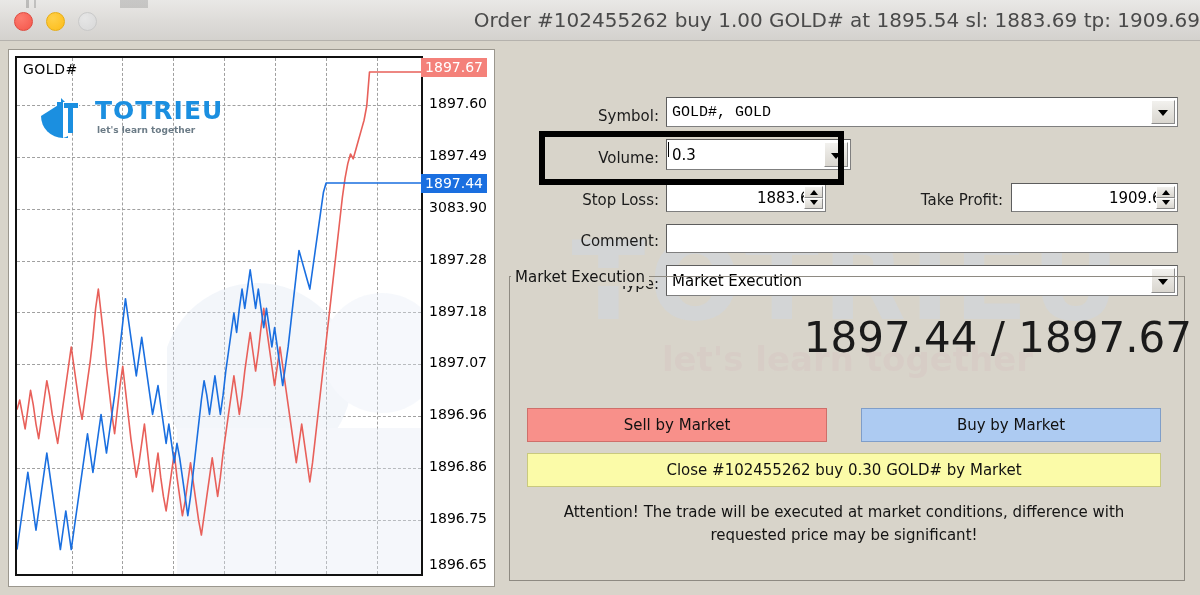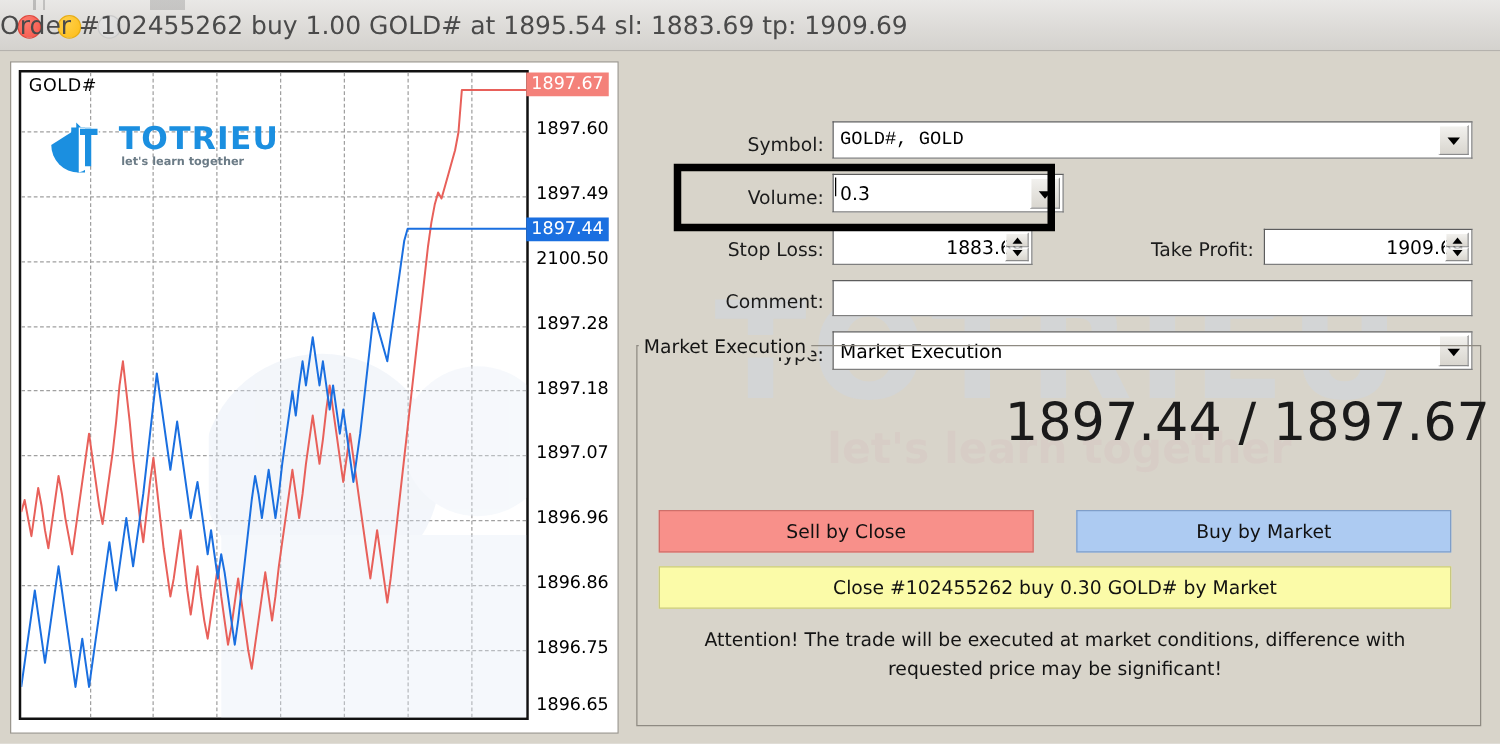--- a/index.html
+++ b/index.html
@@ -34,21 +34,21 @@
     border-radius: 50%;
   }
   .tl-close  { left: 14px; background: radial-gradient(circle at 35% 30%, #fd7b6e, #f4564a); border: 1px solid #e0483d; }
   .tl-min    { left: 46px; background: radial-gradient(circle at 35% 30%, #ffd04a, #fdbc17); border: 1px solid #e8ad12; }
   .tl-zoom   { left: 78px; background: radial-gradient(circle at 35% 30%, #e6e6e6, #d8d8d8); border: 1px solid #c9c9c9; }
   .win-title {
     position: absolute;
     left: 0; top: 0;
     width: 1200px;
     line-height: 41px;
-    text-align: left;
+    text-align: right;
     font-size: 20px;
     color: #4a4a4a;
     font-family: "DejaVu Sans", sans-serif;
     white-space: nowrap;
   }
   .tiny-ghost {
     position: absolute;
     top: 0px; left: 20px;
     width: 260px; height: 8px;
     opacity: .35;
@@ -422,21 +422,21 @@
             <polyline points="0.00,351.65 2.71,342.00 5.42,356.47 8.13,370.94 10.85,351.65 13.56,332.35 16.27,346.82 18.98,366.12 21.69,380.59 24.40,361.29 27.11,342.00 29.83,322.71 32.54,337.18 35.25,356.47 37.96,370.94 40.67,385.41 43.38,366.12 46.09,346.82 48.81,327.53 51.52,308.24 54.23,288.94 56.94,308.24 59.65,327.53 62.36,346.82 65.07,361.29 67.79,342.00 70.50,322.71 73.21,303.41 75.92,279.29 78.63,250.35 81.34,231.06 84.05,255.18 86.77,279.29 89.48,308.24 92.19,332.35 94.90,356.47 97.61,375.76 100.32,351.65 103.03,327.53 105.74,308.24 108.46,332.35 111.17,356.47 113.88,380.59 116.59,399.88 119.30,419.18 122.01,404.71 124.72,385.41 127.44,366.12 130.15,390.24 132.86,414.35 135.57,433.65 138.28,414.35 140.99,395.06 143.70,419.18 146.42,438.47 149.13,452.94 151.84,433.65 154.55,414.35 157.26,395.06 159.97,419.18 162.68,438.47 165.40,457.76 168.11,443.29 170.82,424.00 173.53,404.71 176.24,424.00 178.95,443.29 181.66,462.59 184.38,477.06 187.09,457.76 189.80,438.47 192.51,419.18 195.22,399.88 197.93,419.18 200.64,438.47 203.36,419.18 206.07,395.06 208.78,375.76 211.49,356.47 214.20,337.18 216.91,317.88 219.62,337.18 222.34,356.47 225.05,337.18 227.76,313.06 230.47,293.76 233.18,274.47 235.89,293.76 238.60,313.06 241.32,293.76 244.03,269.65 246.74,250.35 249.45,269.65 252.16,288.94 254.87,308.24 257.58,327.53 260.30,308.24 263.01,288.94 265.72,308.24 268.43,327.53 271.14,346.82 273.85,366.12 276.56,385.41 279.28,404.71 281.99,385.41 284.70,366.12 287.41,385.41 290.12,404.71 292.83,424.00 295.54,404.71 298.26,380.59 300.97,356.47 303.68,332.35 306.39,308.24 309.10,284.12 311.81,260.00 314.52,235.88 317.23,211.76 319.95,187.65 322.66,163.53 325.37,139.41 328.08,120.12 330.79,105.65 333.50,96.00 336.21,100.82 338.93,91.18 341.64,81.53 344.35,71.88 347.06,62.24 349.77,47.76 352.48,14.00 355.19,14.00 357.91,14.00 360.62,14.00 363.33,14.00 366.04,14.00 368.75,14.00 371.46,14.00 374.17,14.00 376.89,14.00 379.60,14.00 382.31,14.00 385.02,14.00 387.73,14.00 390.44,14.00 393.15,14.00 395.87,14.00 398.58,14.00 401.29,14.00 404.00,14.00" fill="none" stroke="#e8605a" stroke-width="1.6" stroke-linejoin="round"></polyline>
             <polyline points="0.00,491.53 2.71,472.24 5.42,452.94 8.13,433.65 10.85,414.35 13.56,433.65 16.27,452.94 18.98,472.24 21.69,452.94 24.40,433.65 27.11,414.35 29.83,395.06 32.54,414.35 35.25,433.65 37.96,452.94 40.67,472.24 43.38,491.53 46.09,472.24 48.81,452.94 51.52,472.24 54.23,491.53 56.94,472.24 59.65,452.94 62.36,433.65 65.07,414.35 67.79,395.06 70.50,375.76 73.21,395.06 75.92,414.35 78.63,395.06 81.34,375.76 84.05,356.47 86.77,375.76 89.48,395.06 92.19,375.76 94.90,356.47 97.61,337.18 100.32,313.06 103.03,288.94 105.74,264.82 108.46,240.71 111.17,260.00 113.88,279.29 116.59,298.59 119.30,317.88 122.01,298.59 124.72,279.29 127.44,298.59 130.15,317.88 132.86,337.18 135.57,356.47 138.28,342.00 140.99,327.53 143.70,346.82 146.42,366.12 149.13,385.41 151.84,366.12 154.55,385.41 157.26,404.71 159.97,385.41 162.68,399.88 165.40,419.18 168.11,438.47 170.82,457.76 173.53,438.47 176.24,414.35 178.95,390.24 181.66,366.12 184.38,342.00 187.09,322.71 189.80,337.18 192.51,356.47 195.22,337.18 197.93,317.88 200.64,337.18 203.36,356.47 206.07,337.18 208.78,313.06 211.49,293.76 214.20,274.47 216.91,255.18 219.62,274.47 222.34,250.35 225.05,231.06 227.76,250.35 230.47,231.06 233.18,211.76 235.89,231.06 238.60,250.35 241.32,231.06 244.03,250.35 246.74,269.65 249.45,250.35 252.16,269.65 254.87,288.94 257.58,269.65 260.30,288.94 263.01,308.24 265.72,327.53 268.43,308.24 271.14,288.94 273.85,264.82 276.56,240.71 279.28,216.59 281.99,192.47 284.70,202.12 287.41,211.76 290.12,221.41 292.83,231.06 295.54,211.76 298.26,192.47 300.97,173.18 303.68,153.88 306.39,134.59 309.10,124.94 311.81,124.94 314.52,124.94 317.23,124.94 319.95,124.94 322.66,124.94 325.37,124.94 328.08,124.94 330.79,124.94 333.50,124.94 336.21,124.94 338.93,124.94 341.64,124.94 344.35,124.94 347.06,124.94 349.77,124.94 352.48,124.94 355.19,124.94 357.91,124.94 360.62,124.94 363.33,124.94 366.04,124.94 368.75,124.94 371.46,124.94 374.17,124.94 376.89,124.94 379.60,124.94 382.31,124.94 385.02,124.94 387.73,124.94 390.44,124.94 393.15,124.94 395.87,124.94 398.58,124.94 401.29,124.94 404.00,124.94" fill="none" stroke="#1a6fe0" stroke-width="1.6" stroke-linejoin="round"></polyline>
           </svg>
       </div>
 
       <div class="price-axis">
         <div class="price-badge badge-ask" style="top:2px">1897.67</div>
         <div class="price-tick" style="top:39px">1897.60</div>
         <div class="price-tick" style="top:91px">1897.49</div>
         <div class="price-badge badge-bid" style="top:118px">1897.44</div>
-        <div class="price-tick" style="top:143px">2100.50</div>
+        <div class="price-tick" style="top:143px">3083.90</div>
         <div class="price-tick" style="top:195px">1897.28</div>
         <div class="price-tick" style="top:247px">1897.18</div>
         <div class="price-tick" style="top:298px">1897.07</div>
         <div class="price-tick" style="top:350px">1896.96</div>
         <div class="price-tick" style="top:402px">1896.86</div>
         <div class="price-tick" style="top:454px">1896.75</div>
         <div class="price-tick" style="top:500px">1896.65</div>
       </div>
     </div>
 
@@ -486,20 +486,20 @@
       <div class="field" style="left:163px; top:216px; width:512px; height:31px;">
         <span class="val">Market Execution</span>
         <span class="combo-btn"></span>
       </div>
 
       <div class="groupbox"></div>
       <div class="group-title">Market Execution</div>
 
       <div class="big-price">1897.44 / 1897.67</div>
 
-      <div class="mbtn btn-sell">Sell by Close</div>
+      <div class="mbtn btn-sell">Sell by Market</div>
       <div class="mbtn btn-buy">Buy by Market</div>
       <div class="mbtn btn-close">Close #102455262 buy 0.30 GOLD# by Market</div>
 
       <div class="attention">Attention! The trade will be executed at market conditions, difference with requested price may be significant!</div>
     </div>
   </div>
 </div>
 
 </body></html>

